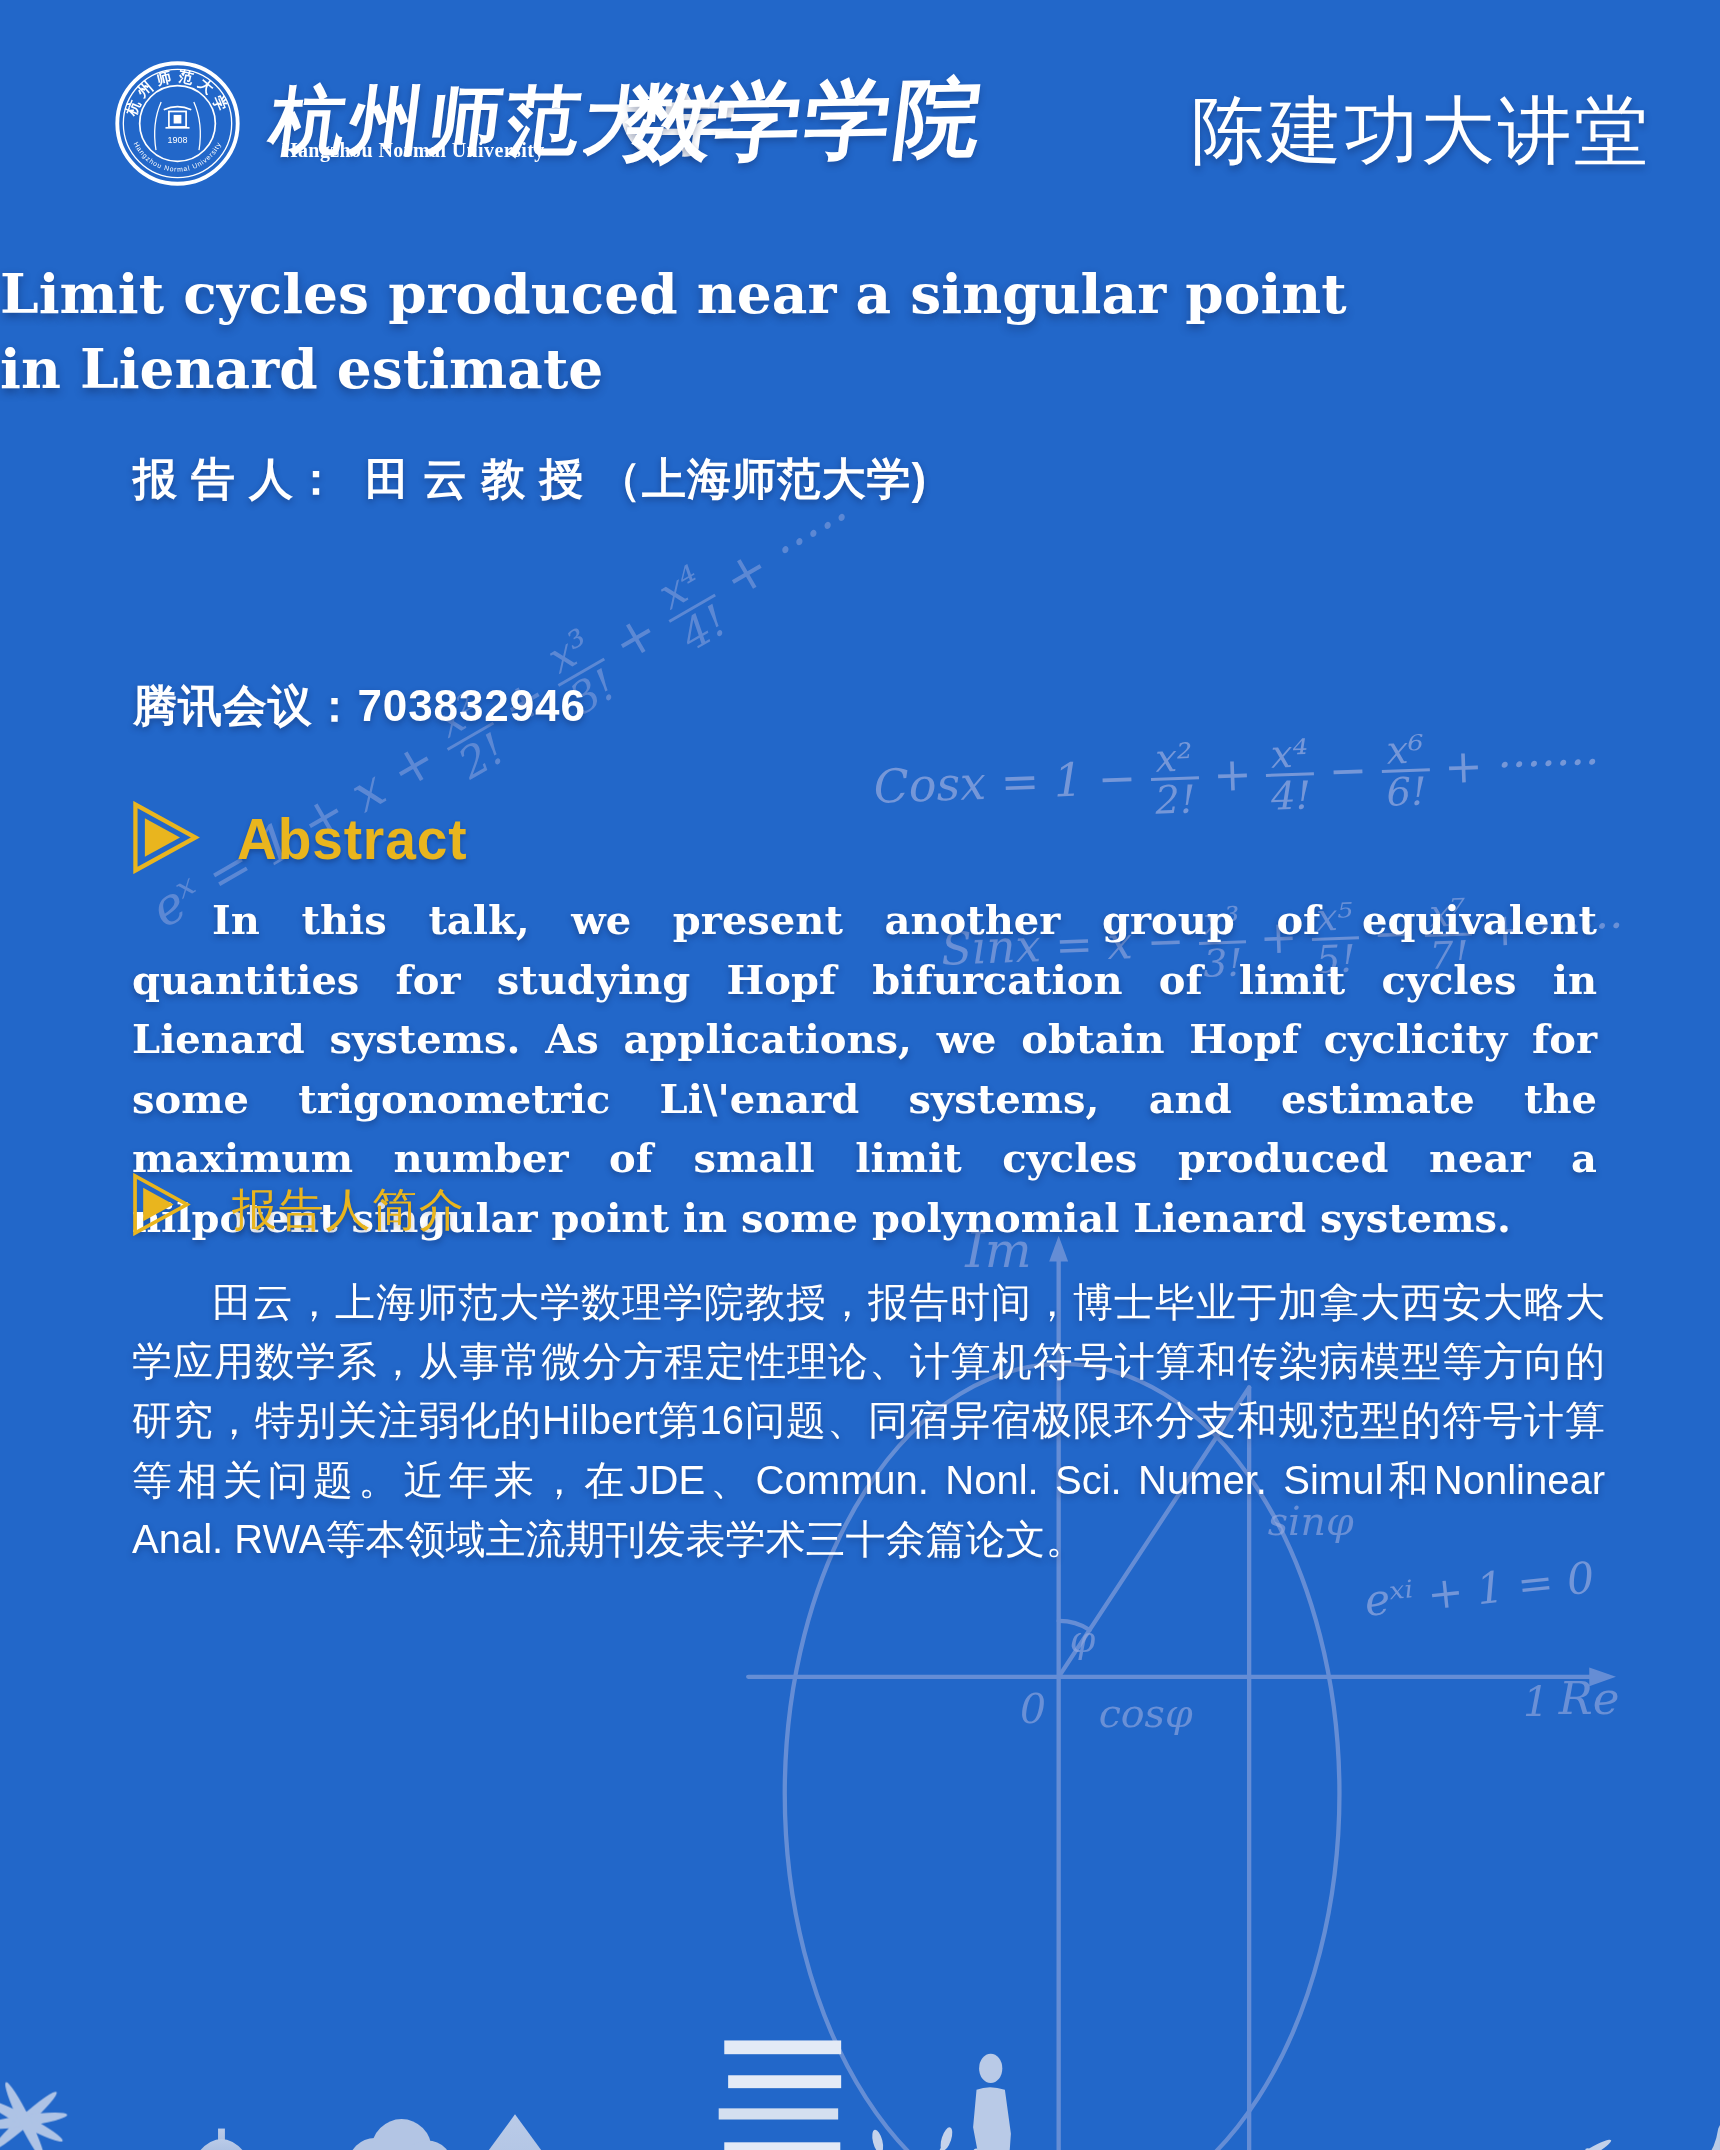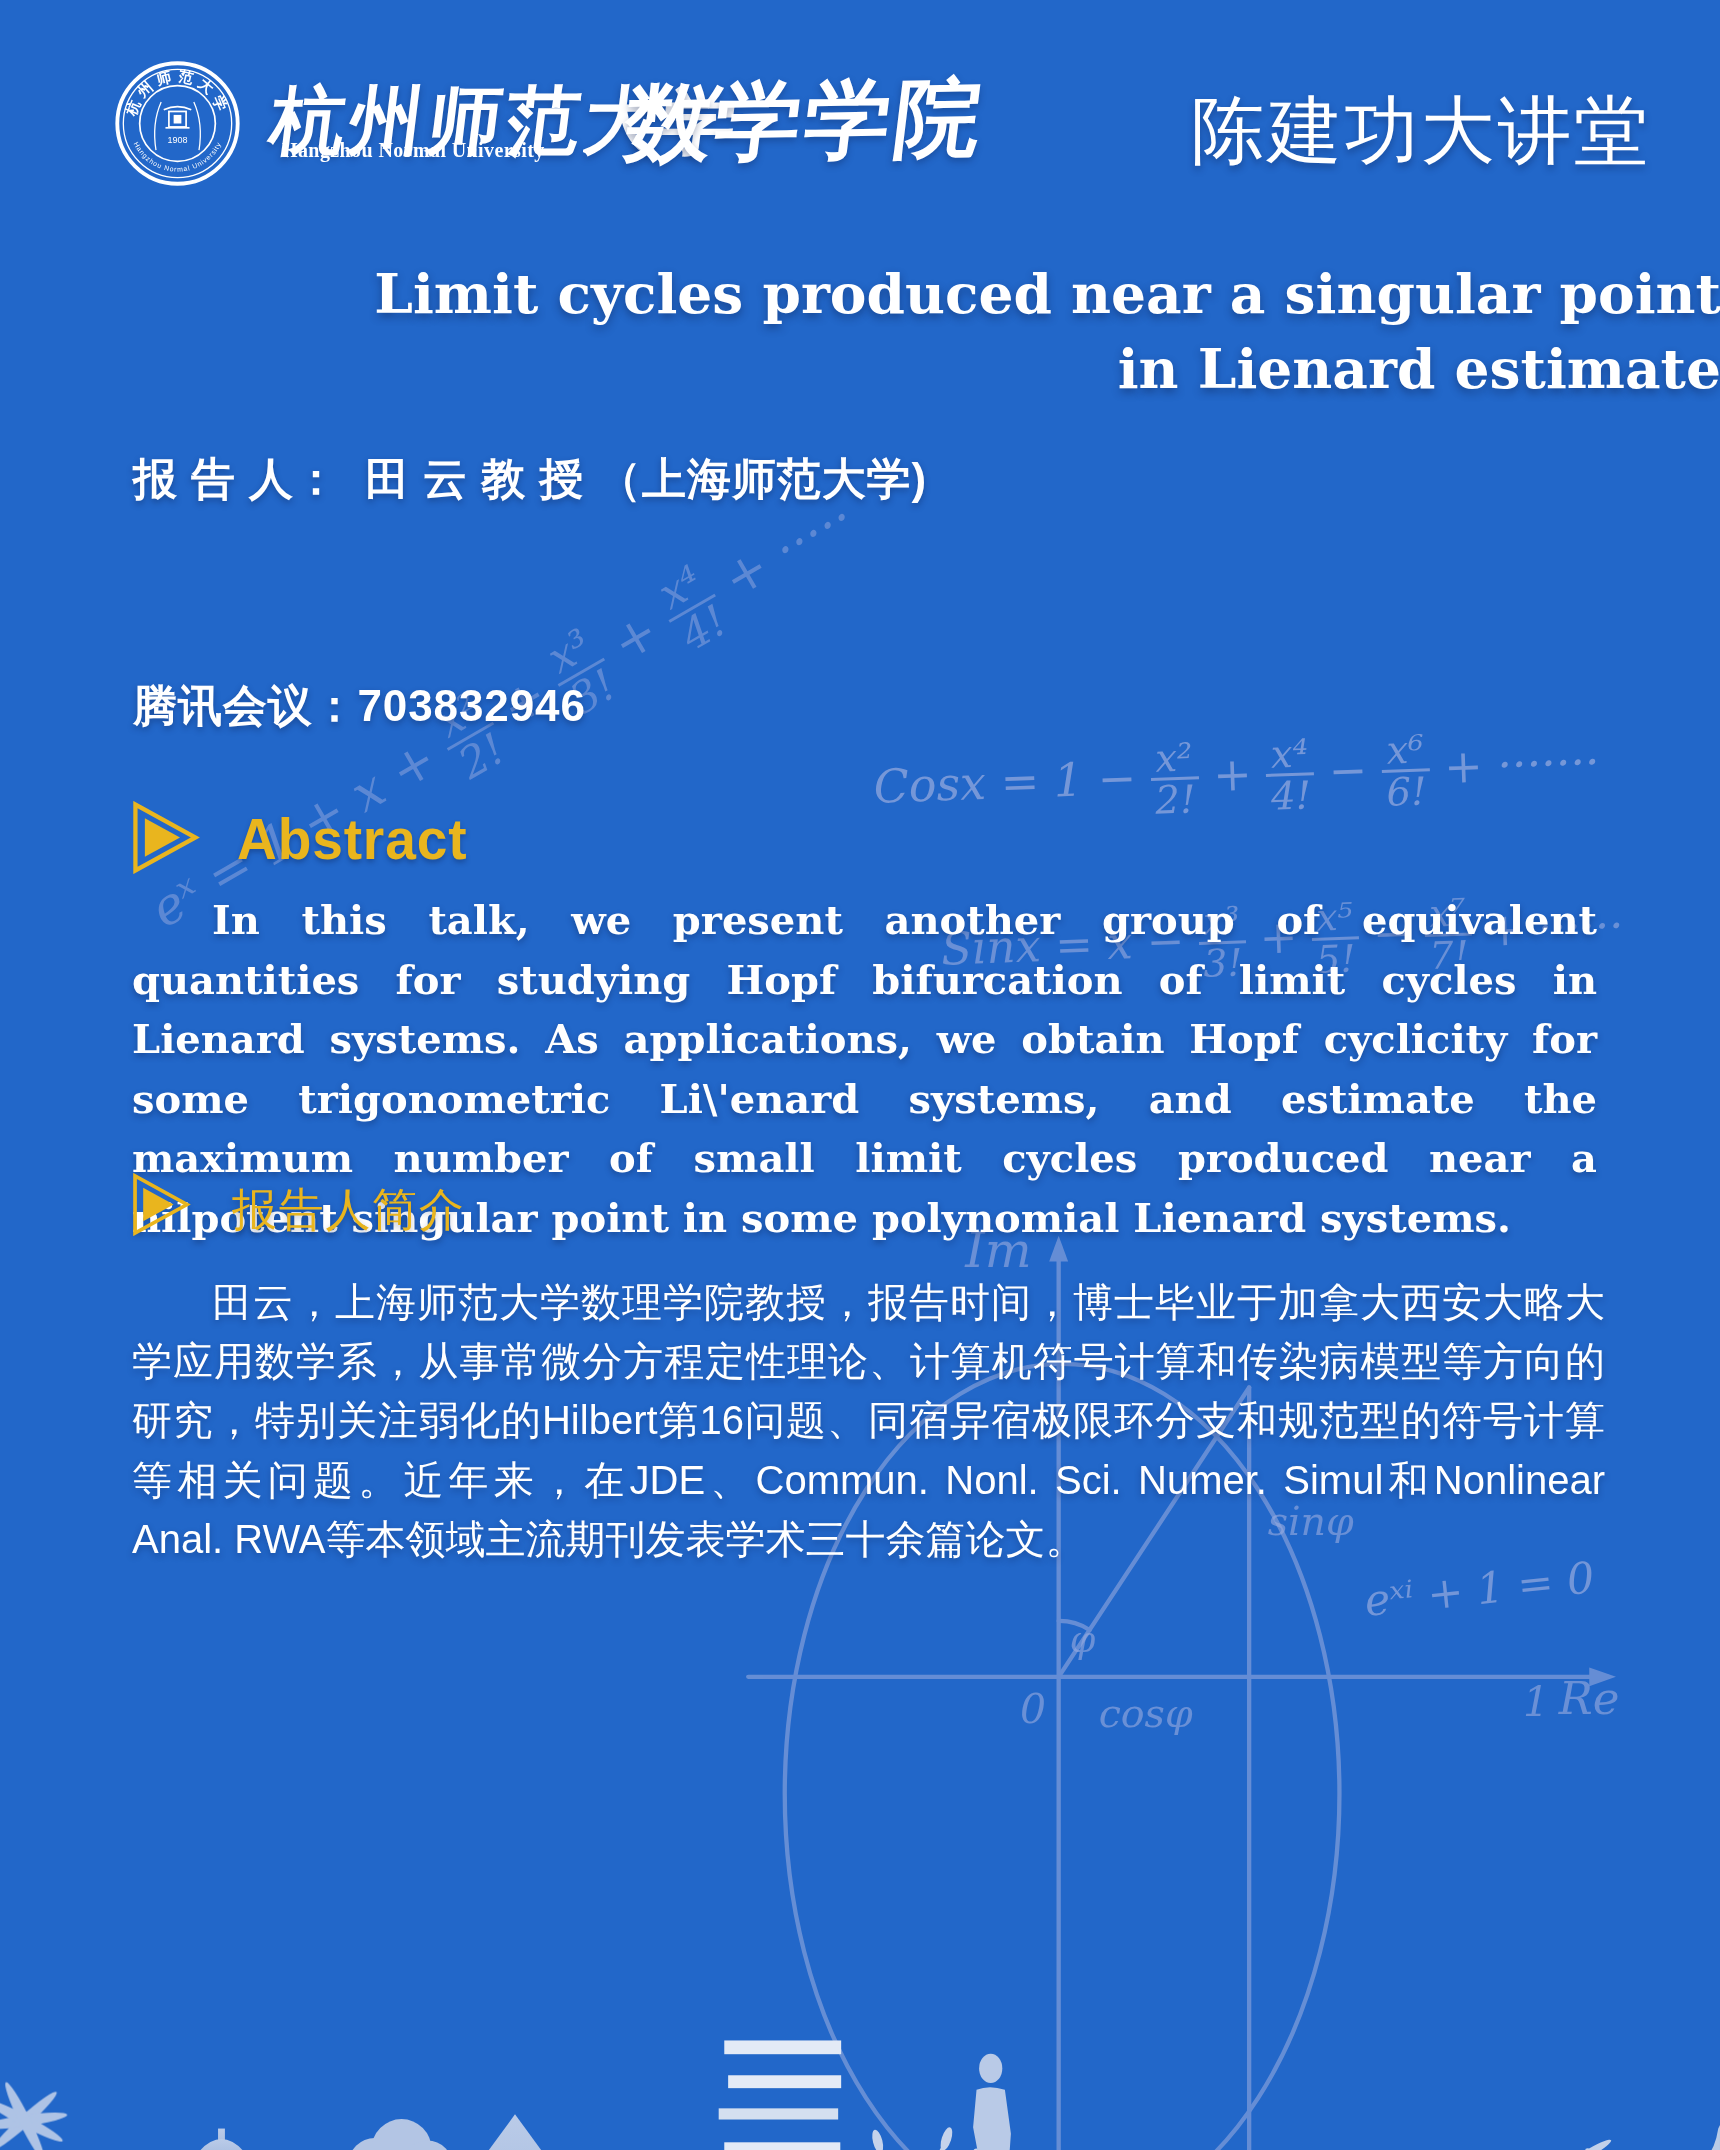--- a/index.html
+++ b/index.html
@@ -28,21 +28,21 @@
     transform:skewX(-8deg) rotate(-1deg); white-space:pre;
     text-shadow:0 3.4px 6.9px rgba(10,30,80,.35);
   }
   .series-title{
     left:1191px; top:82px; font-size:74px; font-weight:400; letter-spacing:2.6px;
     font-family:"Liberation Serif","DejaVu Serif",serif; white-space:pre;
     text-shadow:0 4.3px 7.7px rgba(10,30,80,.4);
   }
   
   .talk-title{
-    left:0; top:256px; width:1721px; text-align:right;
+    left:0; top:256px; width:1721px; text-align:left;
     font-family:"DejaVu Serif","Liberation Serif",serif;
     font-weight:700; font-size:55px; line-height:1.37;
     text-shadow:0 4.3px 8.6px rgba(10,30,80,.45);
   }
   
   .info-line{
     left:133px; font-size:44px; font-weight:600; letter-spacing:0.9px; white-space:pre;
     text-shadow:0 3.4px 6.9px rgba(10,30,80,.4);
   }
   .info-speaker{top:450px;} .info-time{top:573px;} .info-meeting{top:677px;}

